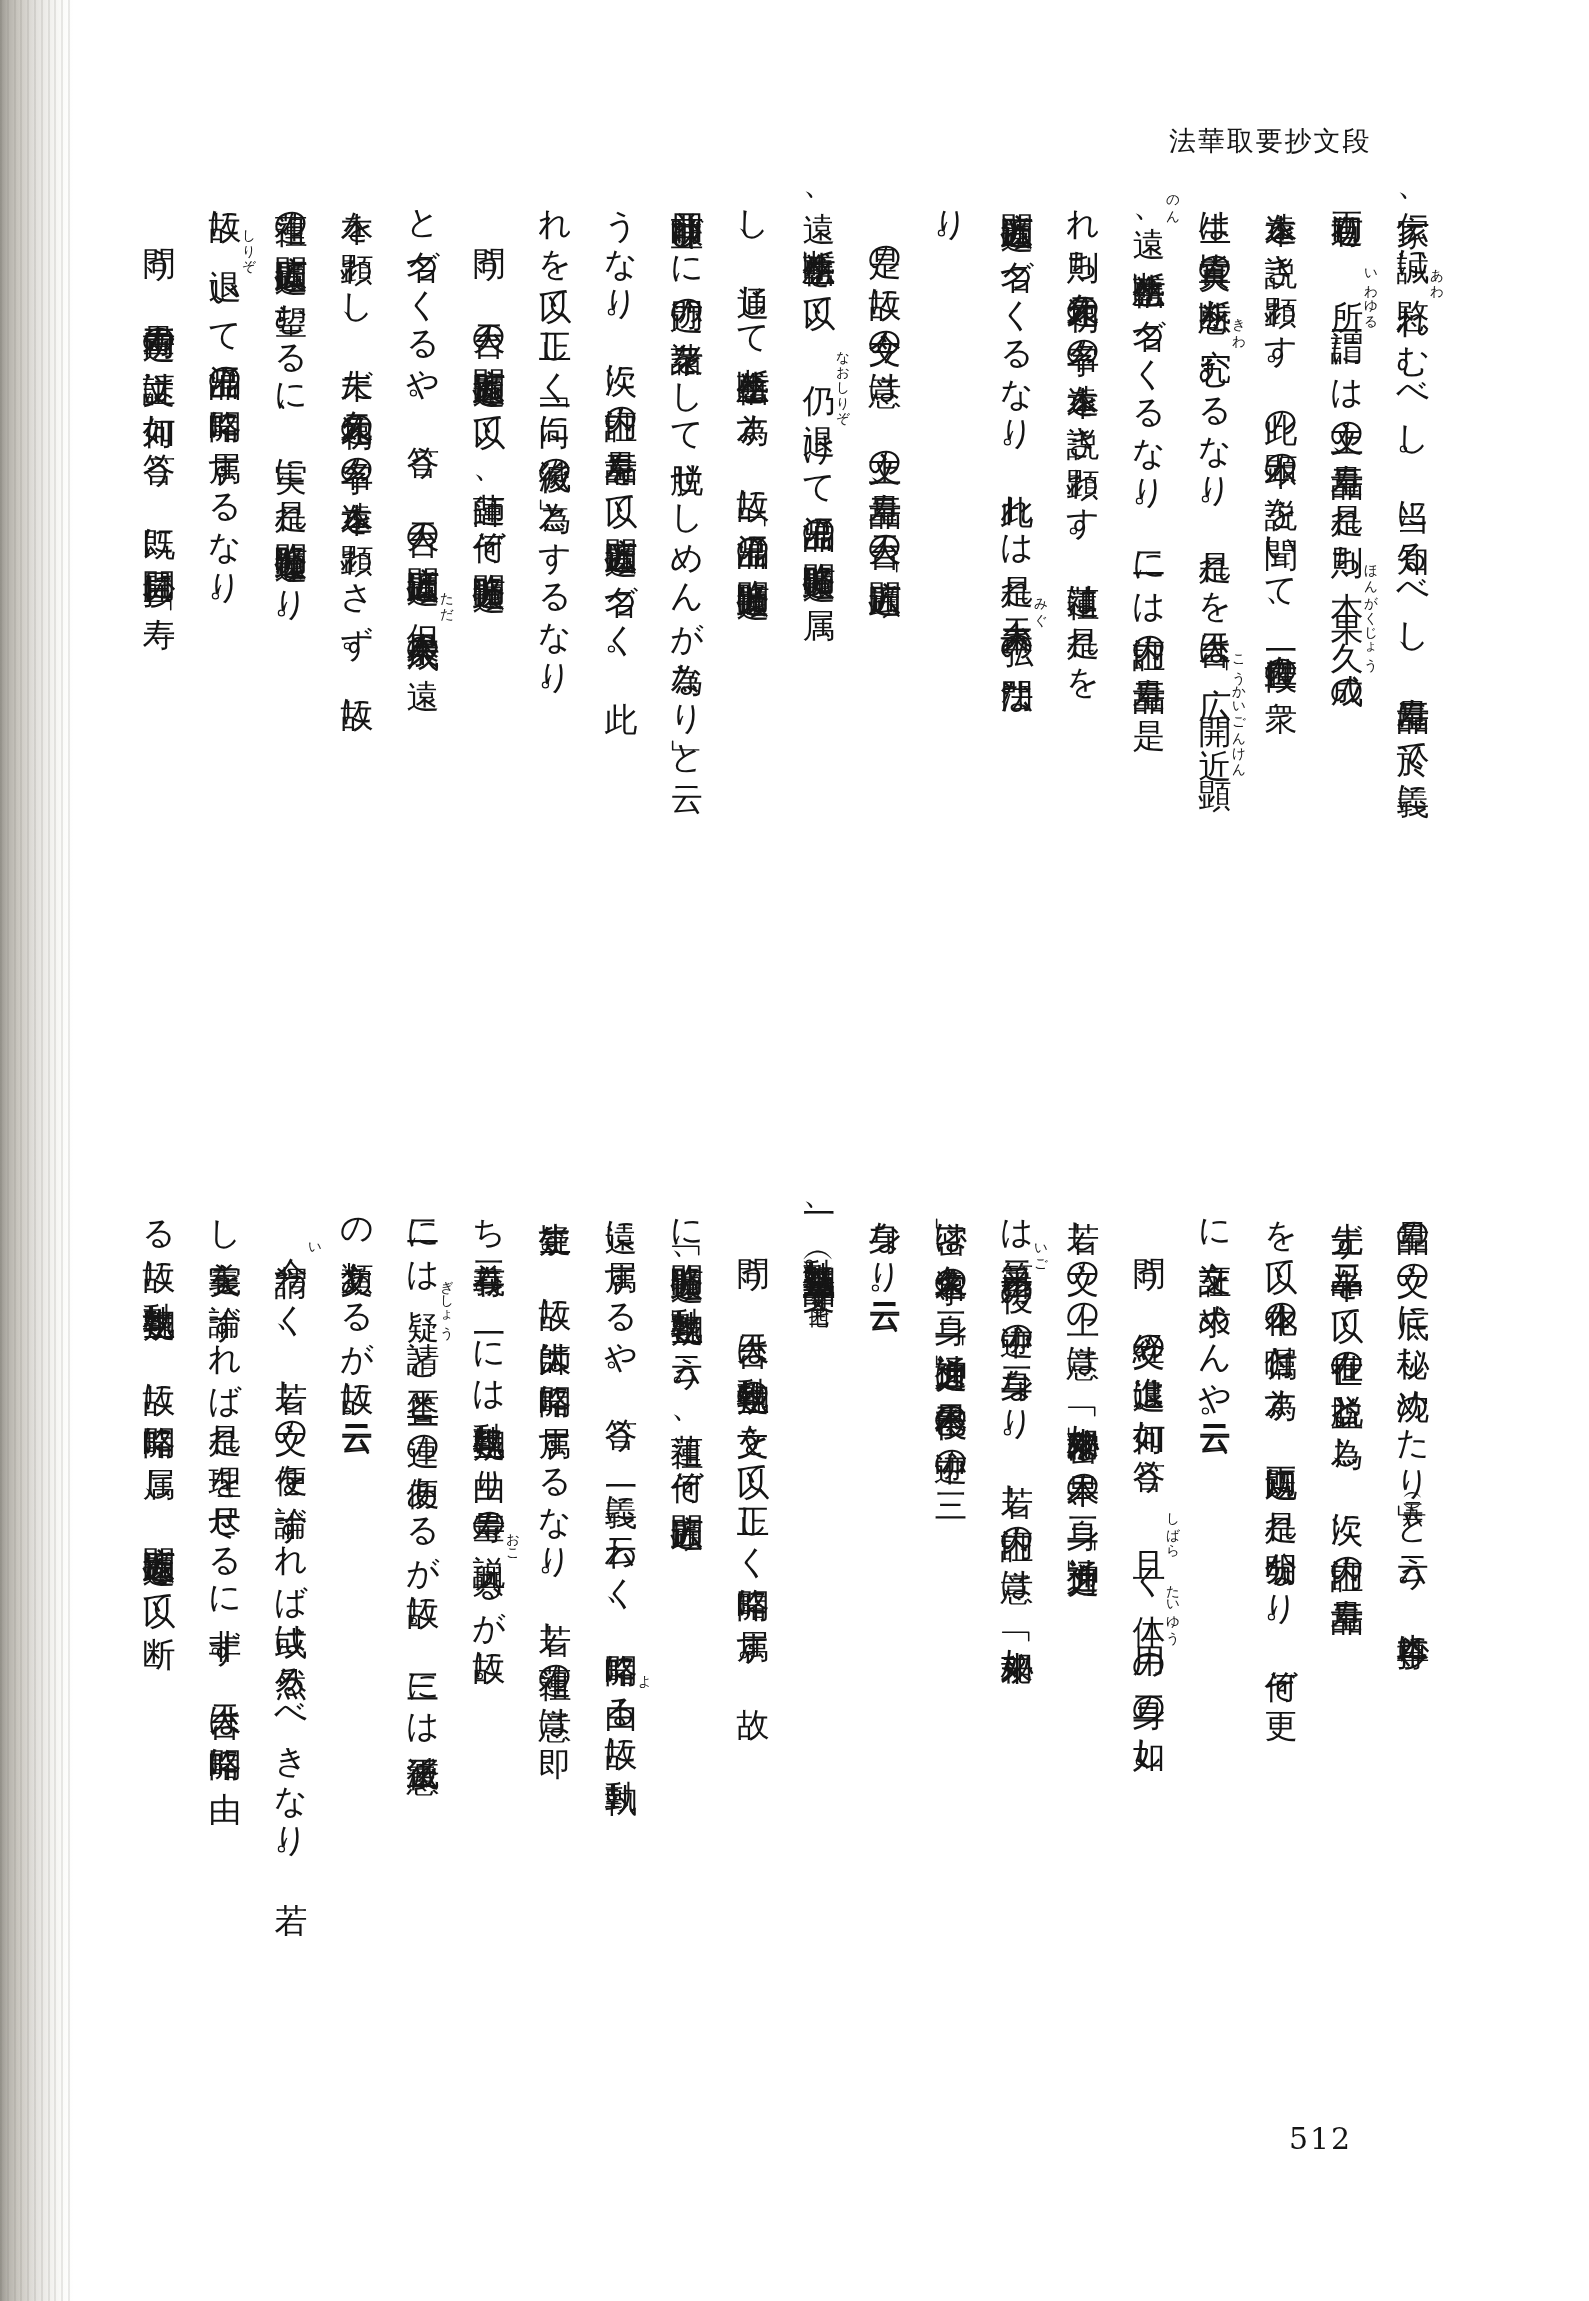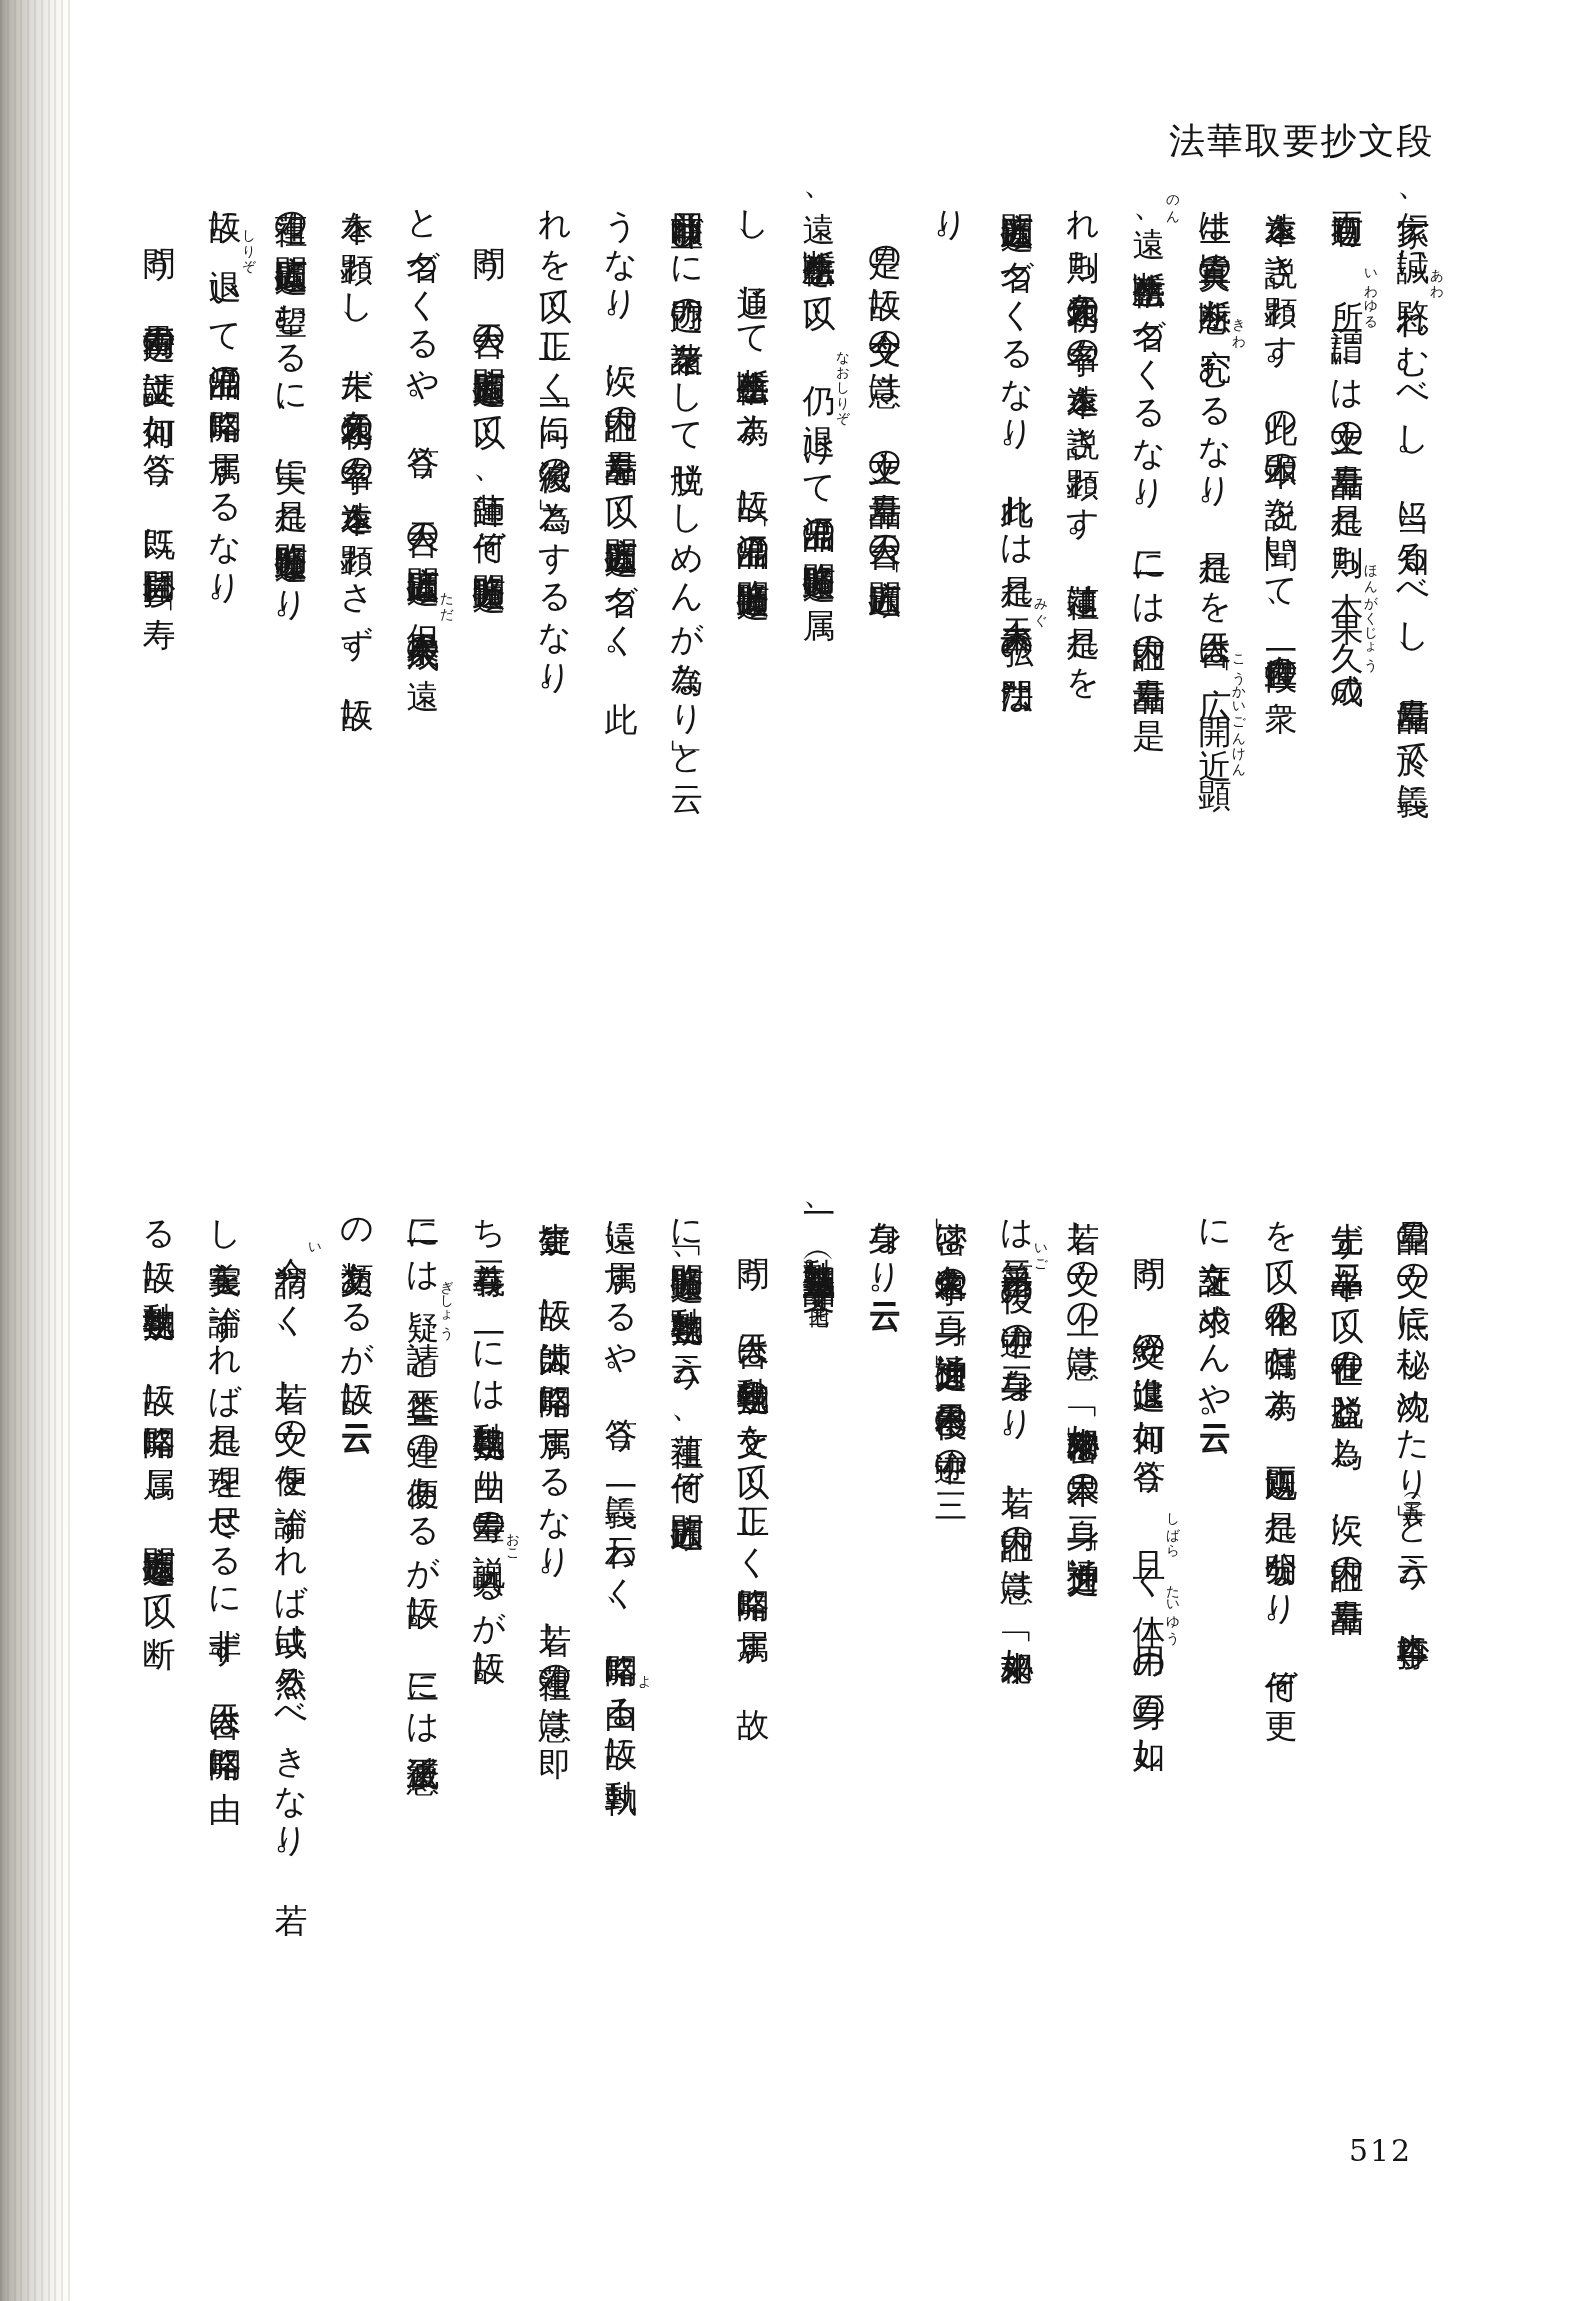--- a/index.html
+++ b/index.html
@@ -9,39 +9,39 @@
     font-family:"DejaVu Serif","Liberation Serif",serif;
   }
   
   .page-edge{
     position:absolute;left:0;top:0;width:74px;height:2302px;
     background:
       repeating-linear-gradient(90deg, rgba(110,108,100,0.14) 0 1.9px, rgba(0,0,0,0) 1.9px 6.8px),
       linear-gradient(90deg,#98958e 0%,#b5b2ab 10%,#ccc9c2 26%,#e0deda 45%,#f0efec 65%,#fbfbf9 85%,#ffffff 100%);
   }
   .running-head{
-    position:absolute;left:1169px;top:117px;
-    font-size:36px;letter-spacing:1.9px;white-space:nowrap;
+    position:absolute;left:1169px;top:123px;
+    font-size:27px;letter-spacing:1.9px;white-space:nowrap;
   }
   .vblock{
     position:absolute;right:143px;height:956px;
     writing-mode:vertical-rl;text-orientation:mixed;
     font-size:33px;line-height:66px;letter-spacing:1.9px;
     white-space:nowrap;
   }
   #block1{top:186px;}
   #block2{top:1196px;}
   .tcol{margin:0;padding:0;}
   .tcol.indent{text-indent:36px;}
   ruby{ruby-position:over;}
   ruby rt{font-size:13.6px;letter-spacing:0;font-family:"DejaVu Serif","Liberation Serif",serif;}
   .small-ref{font-size:20.4px;letter-spacing:1px;}
   .page-number{
-    position:absolute;left:1349px;top:2121px;
-    font-size:30px;letter-spacing:1.9px;margin-top:12px;
+    position:absolute;left:1289px;top:2121px;
+    font-size:30px;letter-spacing:1.9px;
   }
 </style>
 </head>
 <body>
 
 <div class="page-edge"></div>
 
 <div class="running-head">法華取要抄文段</div>
 
 <div class="vblock" id="block1">

